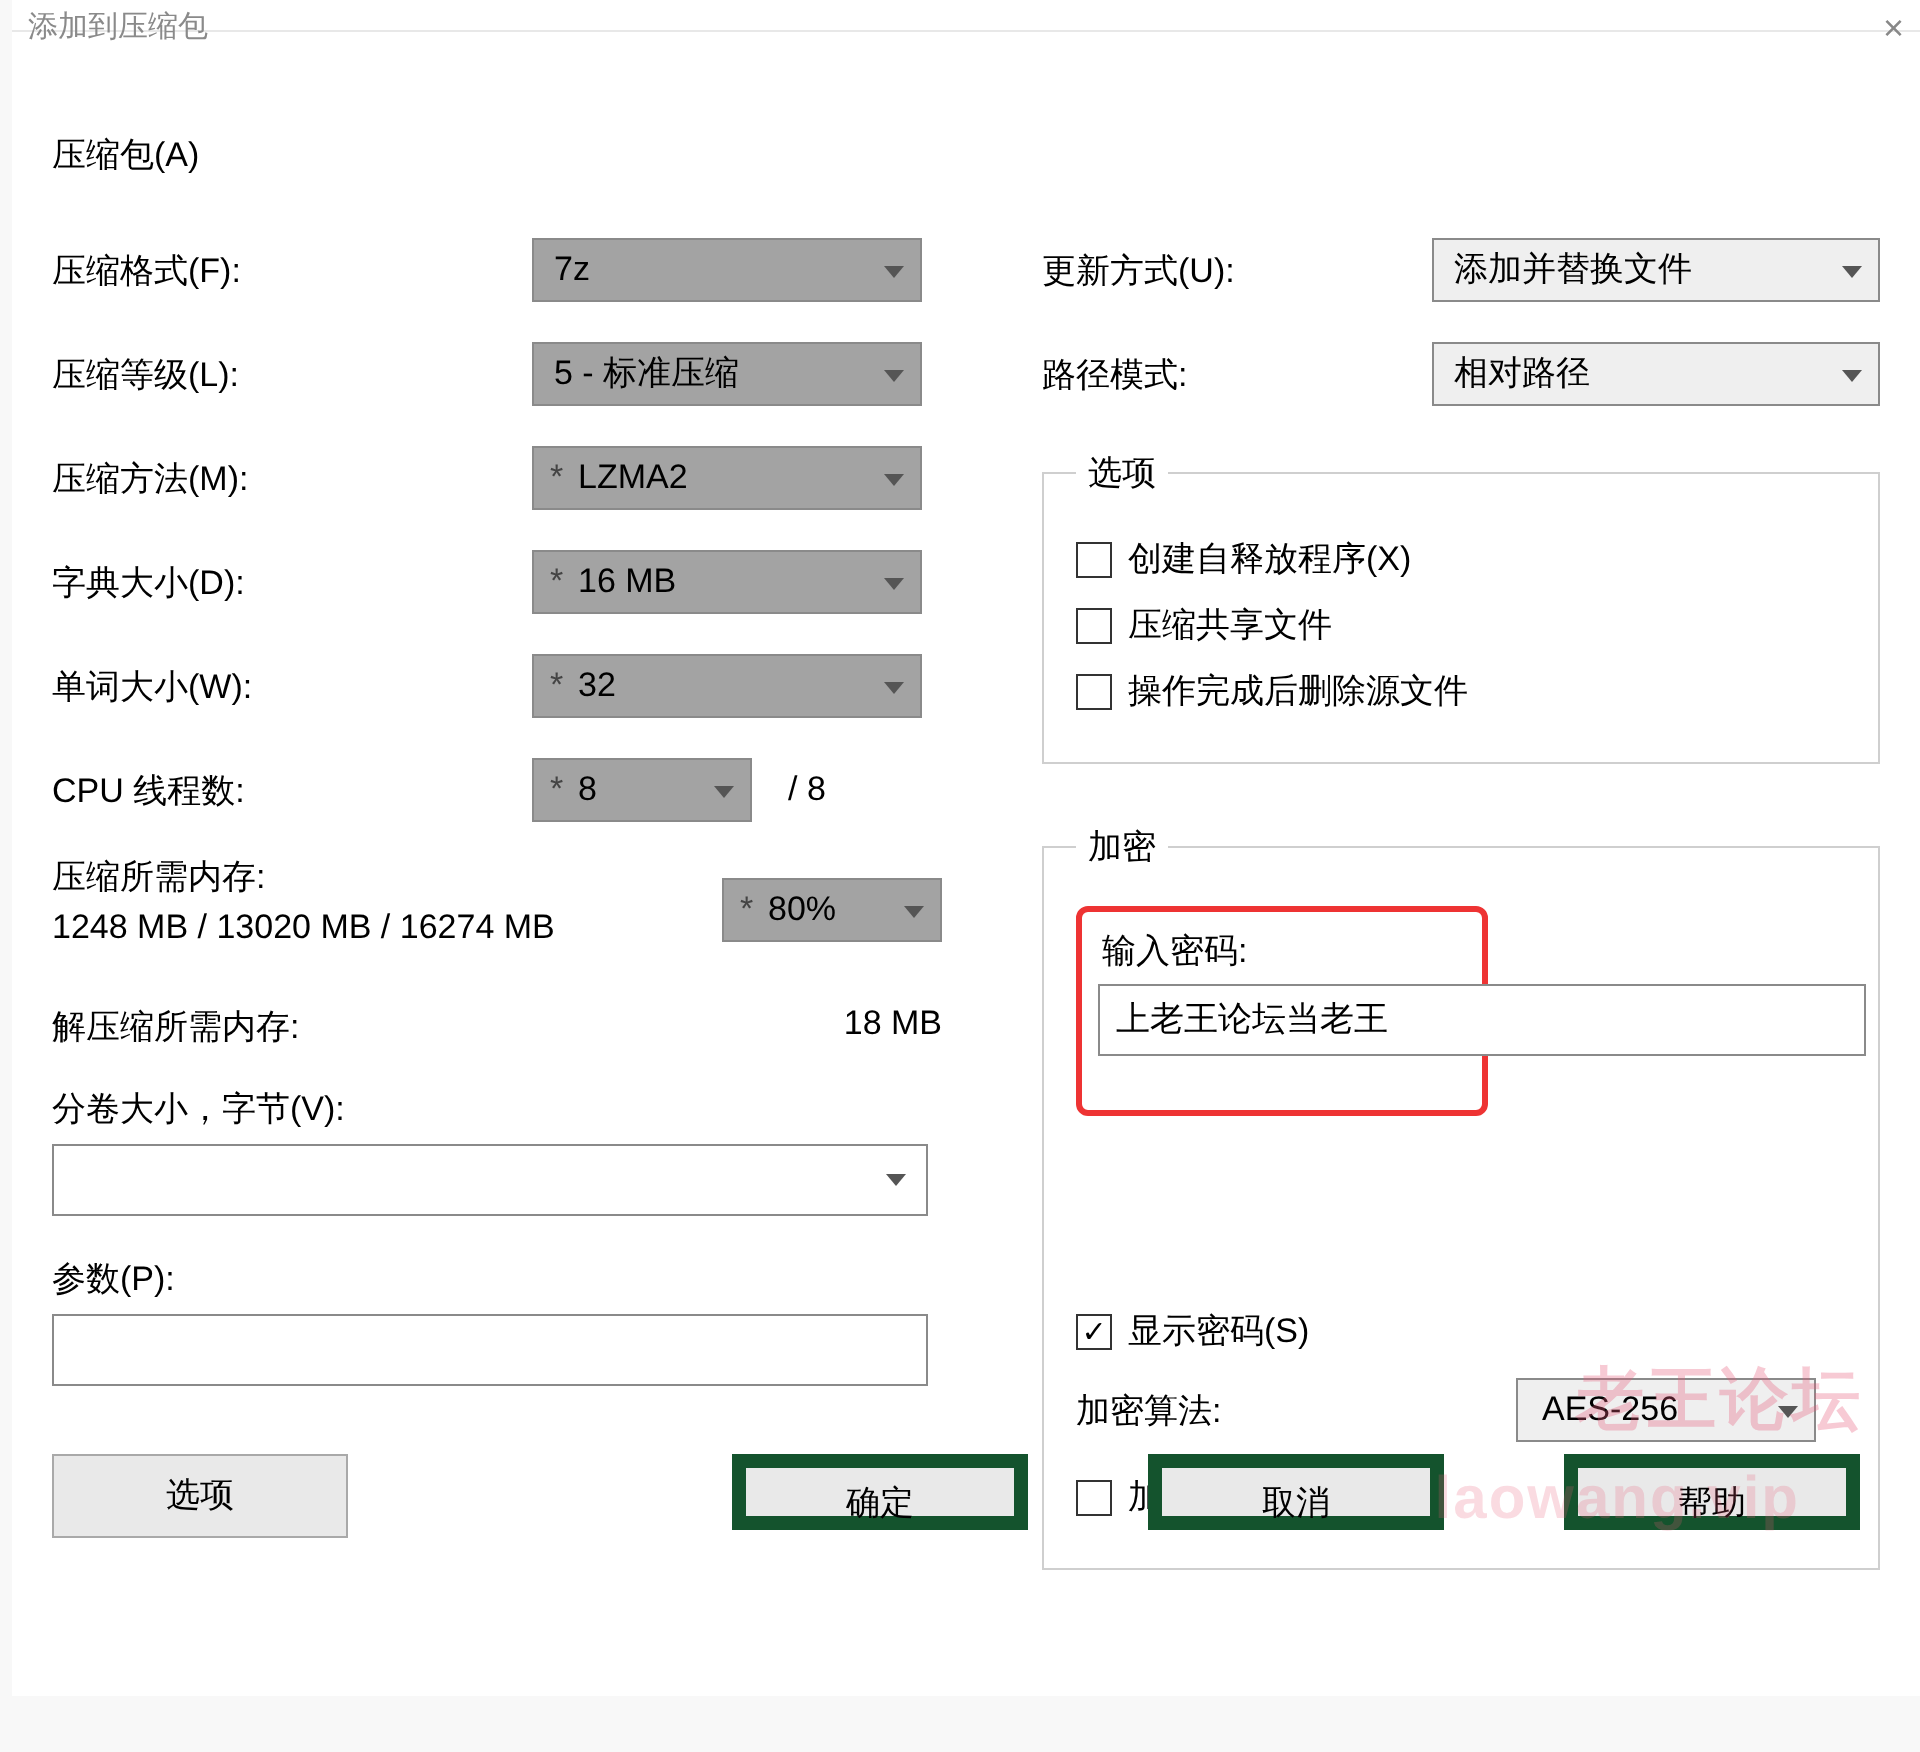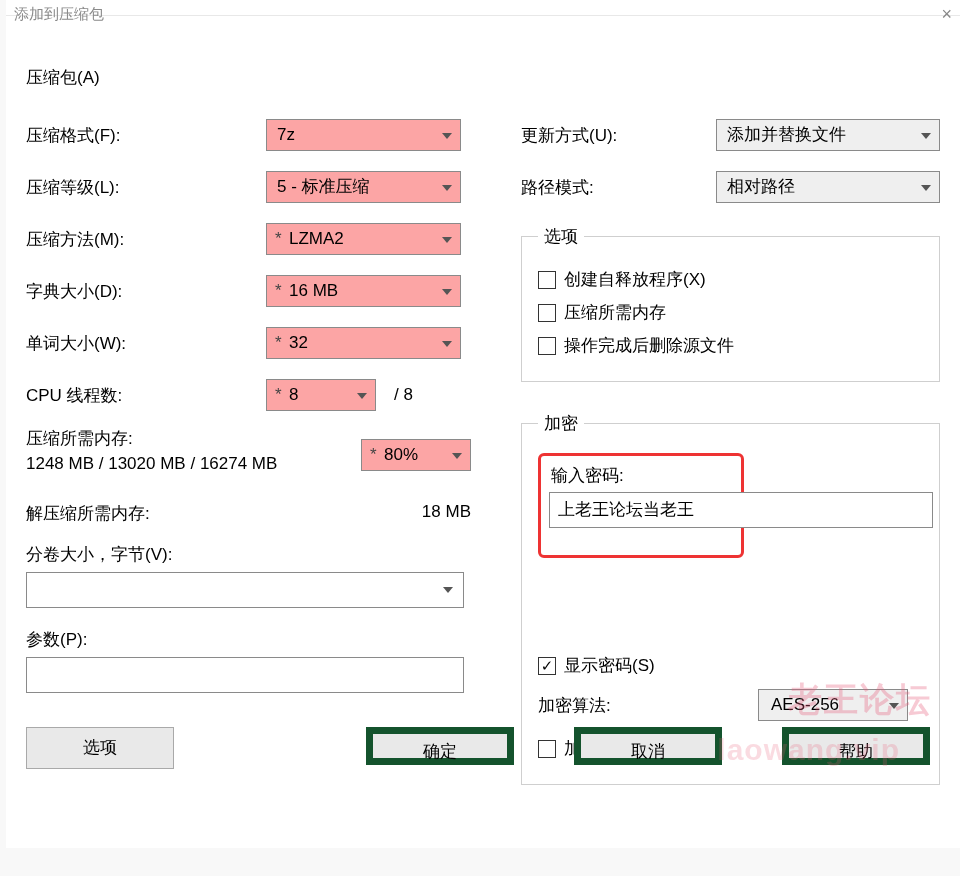--- a/index.html
+++ b/index.html
@@ -24,21 +24,21 @@
   .path-select .chev { float: right; font-size: 13px; color: #555; margin-top: 8px; }
   .path-select .val { line-height: 32px; color: #000; }
   .browse { width: 46px; height: 34px; border: 1px solid #a9a9a9; background: #e9e9e9; text-align: center; line-height: 28px; color: #444; }
 
   .cols { display: flex; margin-top: 20px; }
   .left { width: 445px; }
   .right { flex: 1; padding-left: 50px; }
 
   .frow { display: flex; align-items: center; height: 52px; }
   .flabel { width: 240px; color: #000; }
-  .combo { flex: 1; max-width: 195px; height: 32px; border: 1px solid #8a8a8a; background: #fca5a5; position: relative; padding: 0 28px 0 10px; line-height: 30px; color: #000; }
+  .combo { flex: 1; max-width: 195px; height: 32px; border: 1px solid #8a8a8a; background: #a3a3a3; position: relative; padding: 0 28px 0 10px; line-height: 30px; color: #000; }
   .combo::after { content: ""; position: absolute; right: 8px; top: 13px; border-left: 5px solid transparent; border-right: 5px solid transparent; border-top: 6px solid #555; }
   .combo.star::before { content: "*"; position: absolute; left: 8px; color: #444; }
   .combo.star { padding-left: 22px; }
   .combo.small { max-width: 110px; }
   .after-combo { margin-left: 18px; color: #000; }
 
   .memrow { margin-top: 6px; }
   .memrow .lbl { color: #000; }
   .memrow .vals { color: #000; margin-top: 4px; }
 
@@ -166,21 +166,21 @@
         </div>
 
         <fieldset>
           <legend>选项</legend>
           <div class="checkrow">
             <span class="checkbox"></span>
             <span>创建自释放程序(X)</span>
           </div>
           <div class="checkrow">
             <span class="checkbox"></span>
-            <span>压缩所需内存</span>
+            <span>压缩共享文件</span>
           </div>
           <div class="checkrow">
             <span class="checkbox"></span>
             <span>操作完成后删除源文件</span>
           </div>
         </fieldset>
 
         <fieldset style="margin-top:30px; position:relative;">
           <legend>加密</legend>
 

